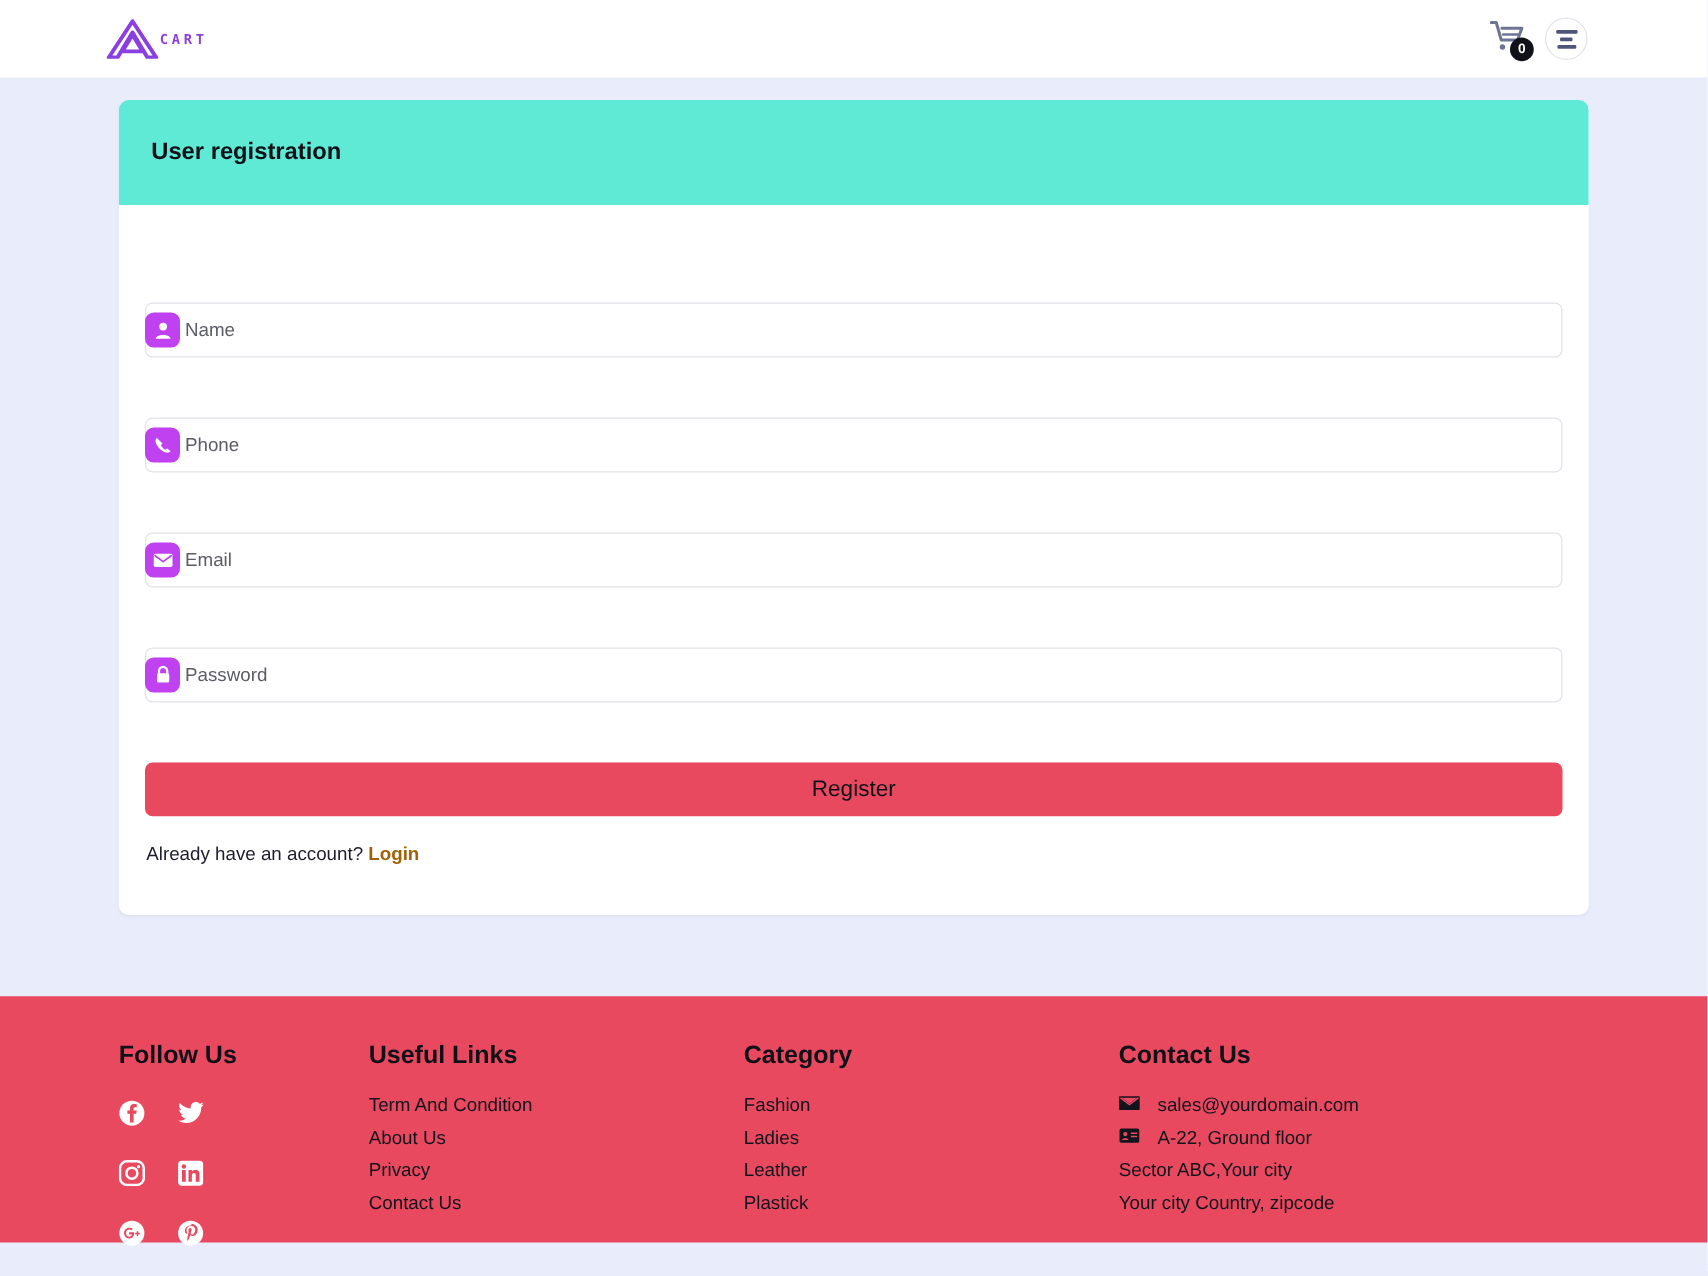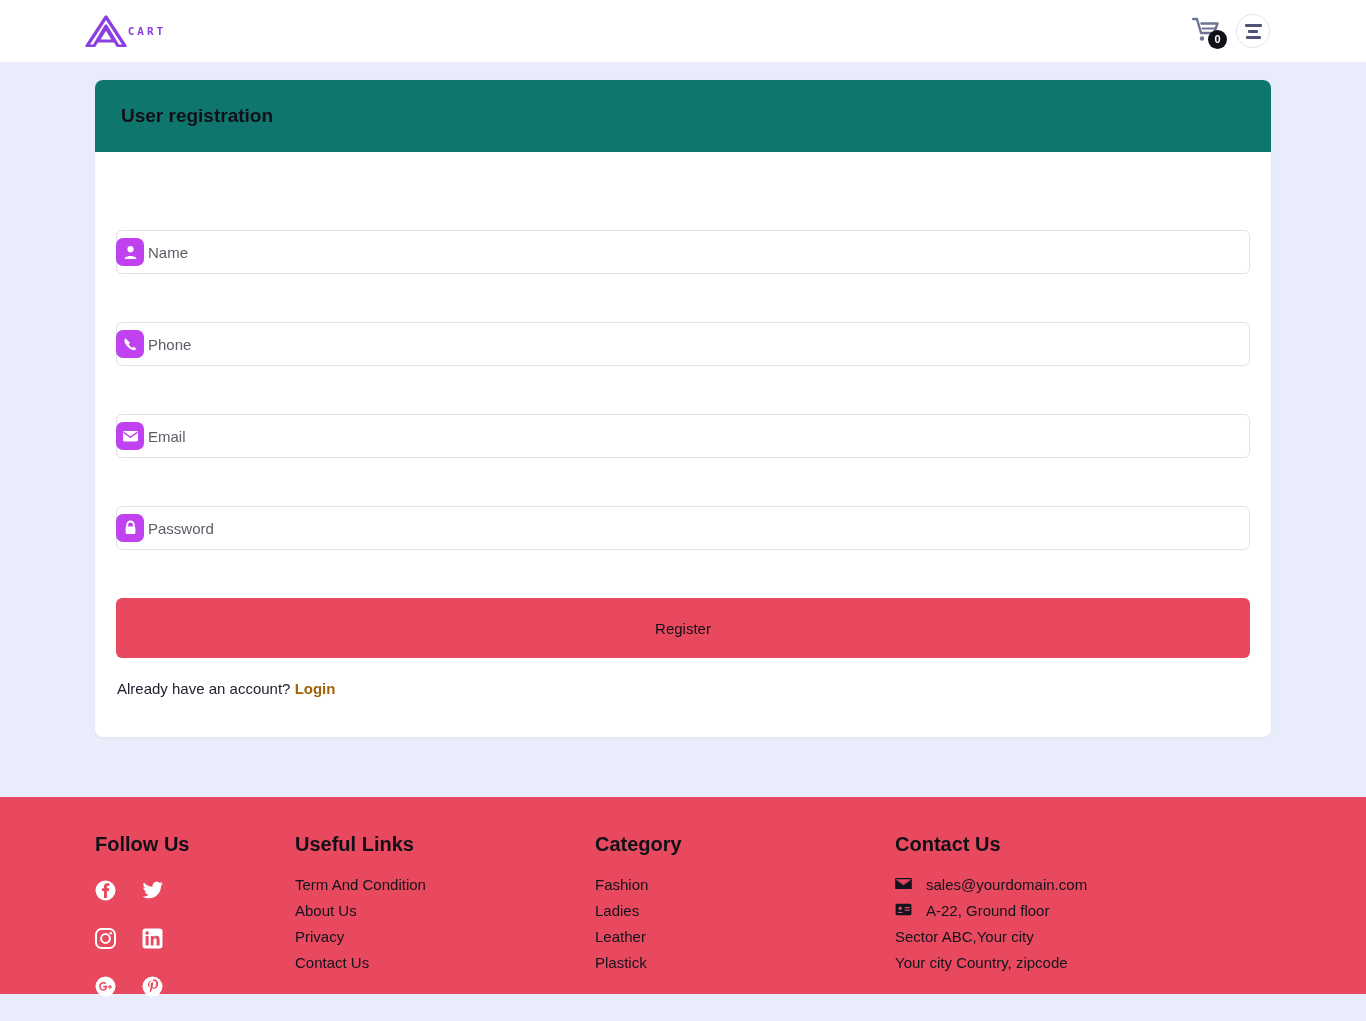--- a/index.html
+++ b/index.html
@@ -100,22 +100,22 @@
   }
   .card {
     width: 1176px;
     margin: 0 auto;
     background: #ffffff;
     border-radius: 8px;
     box-shadow: 0 1px 3px rgba(0,0,0,.04);
     overflow: hidden;
   }
   .card-head {
-    background: #0f766e;
-    height: 72px;
+    background: #5eead4;
+    height: 84px;
     display: flex;
     align-items: center;
     padding: 0 26px;
   }
   .card-head h1 {
     margin: 0;
     font-size: 19px;
     font-weight: 700;
     color: #101019;
   }
@@ -156,26 +156,26 @@
     font-size: 15px;
     color: #222;
     height: 100%;
     padding: 0 10px 0 4px;
   }
   .field input::placeholder { color: #5c5c66; opacity: 1; }
 
   .register-btn {
     display: block;
     width: 100%;
-    height: 60px;
+    height: 43px;
     background: #e8495e;
     border: 0;
     border-radius: 6px;
     color: #101019;
-    font-size: 15px;
+    font-size: 18px;
     font-family: "Liberation Sans", sans-serif;
     cursor: pointer;
     margin-top: 0;
   }
   .account-line {
     margin: 22px 0 0 1px;
     font-size: 15px;
     color: #1d1d2c;
   }
   .account-line a {

